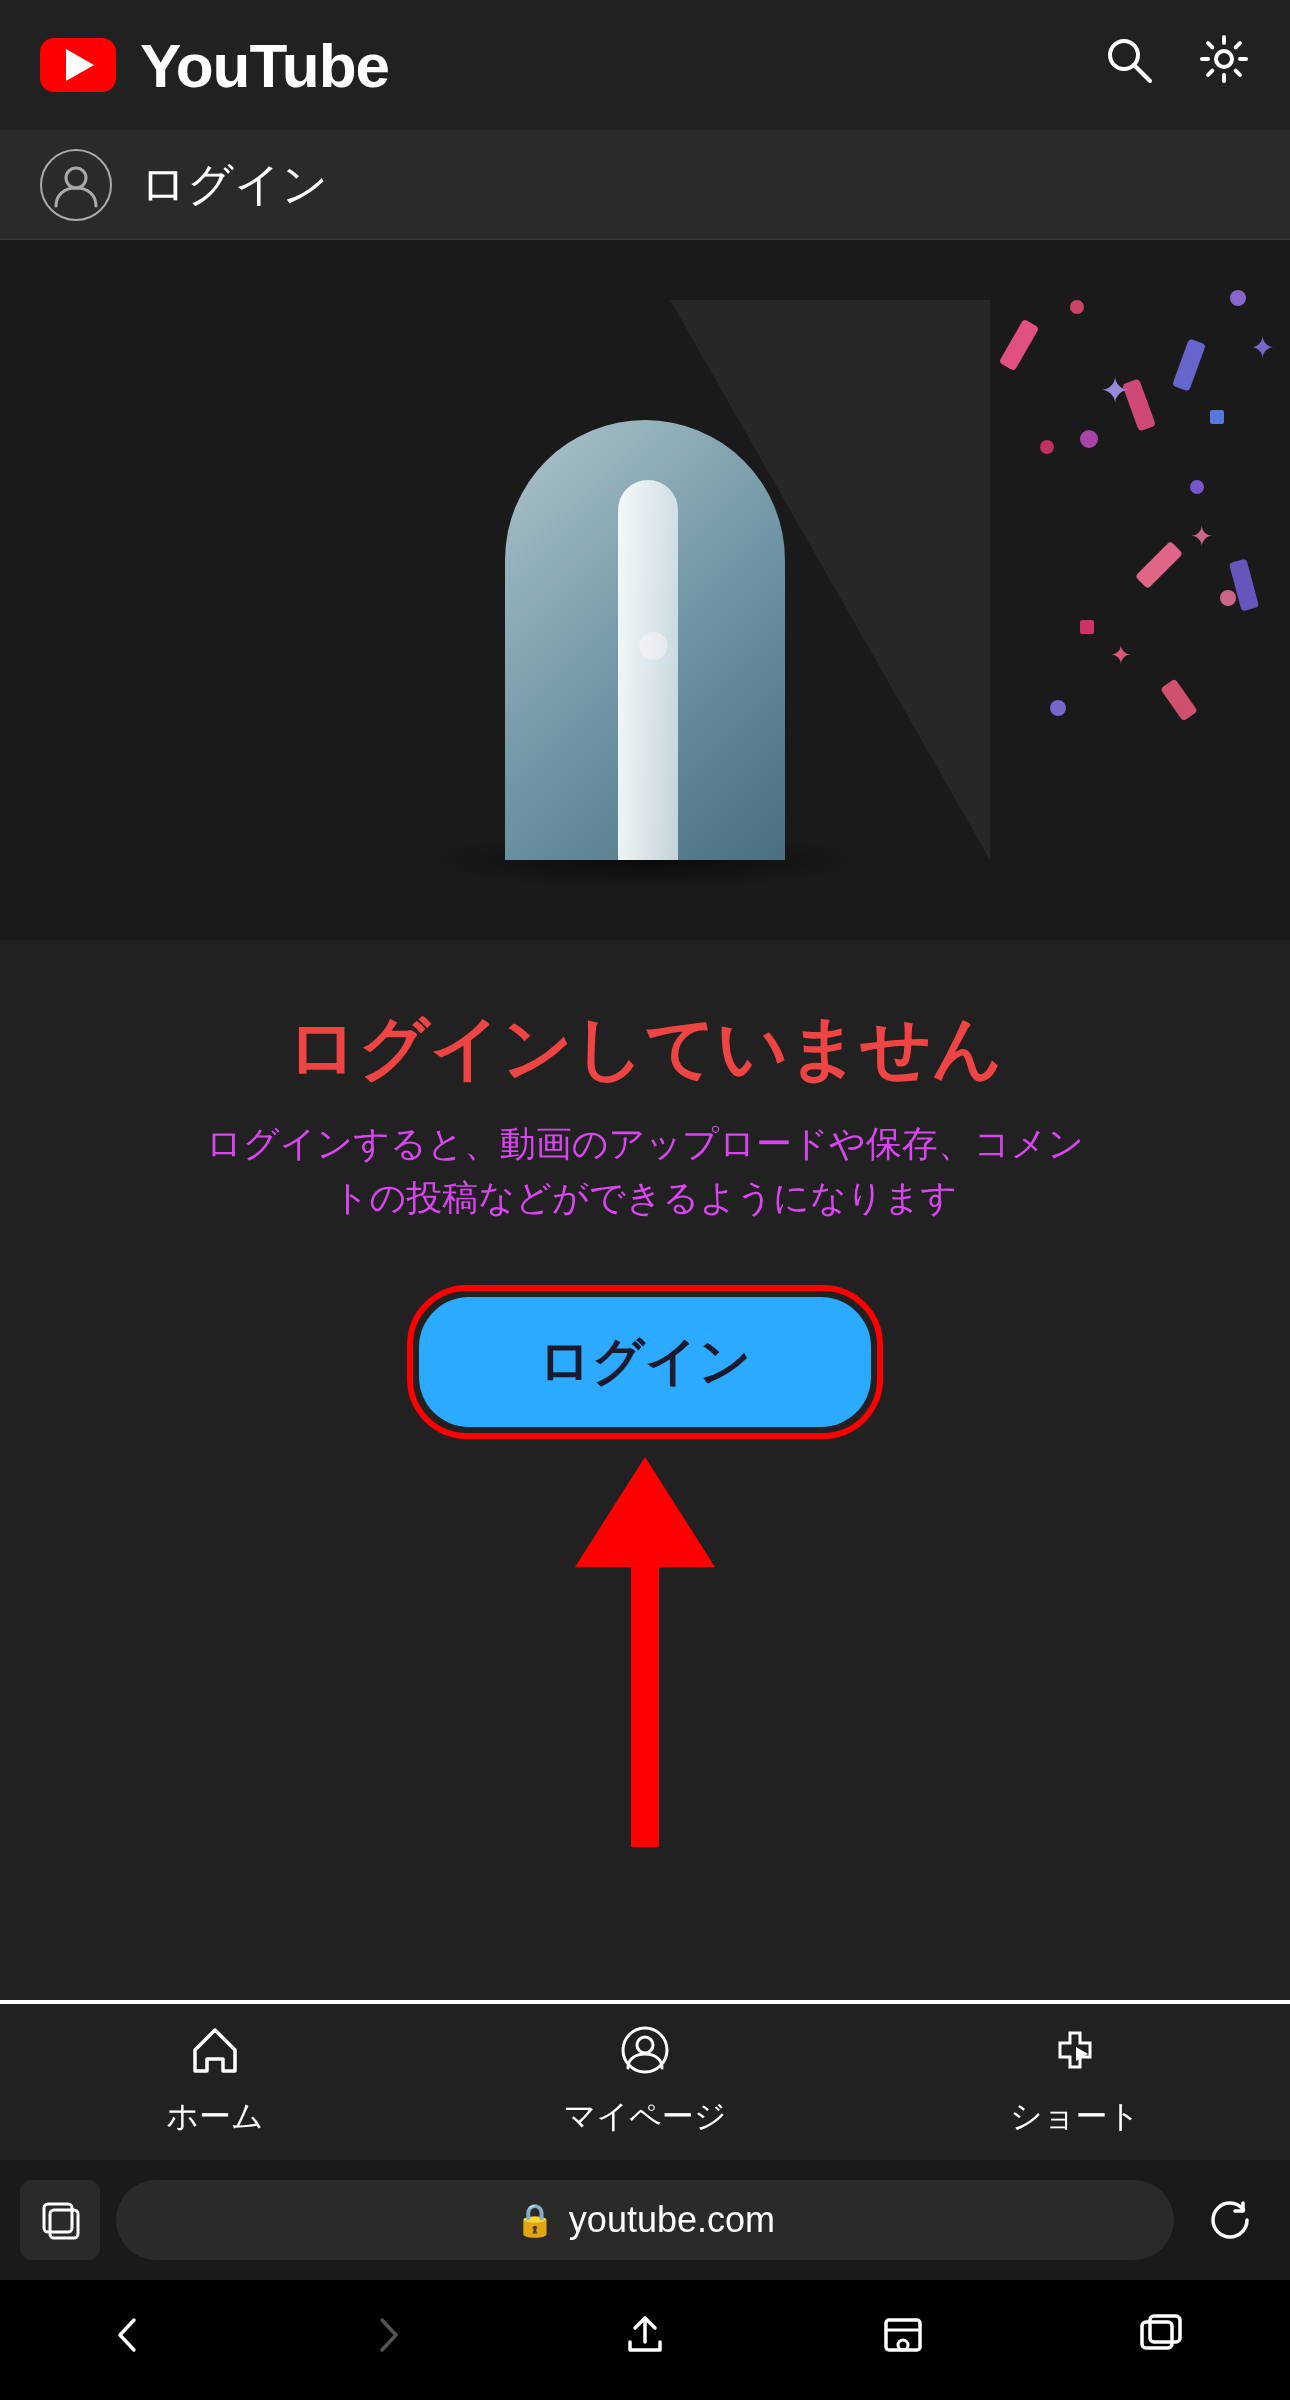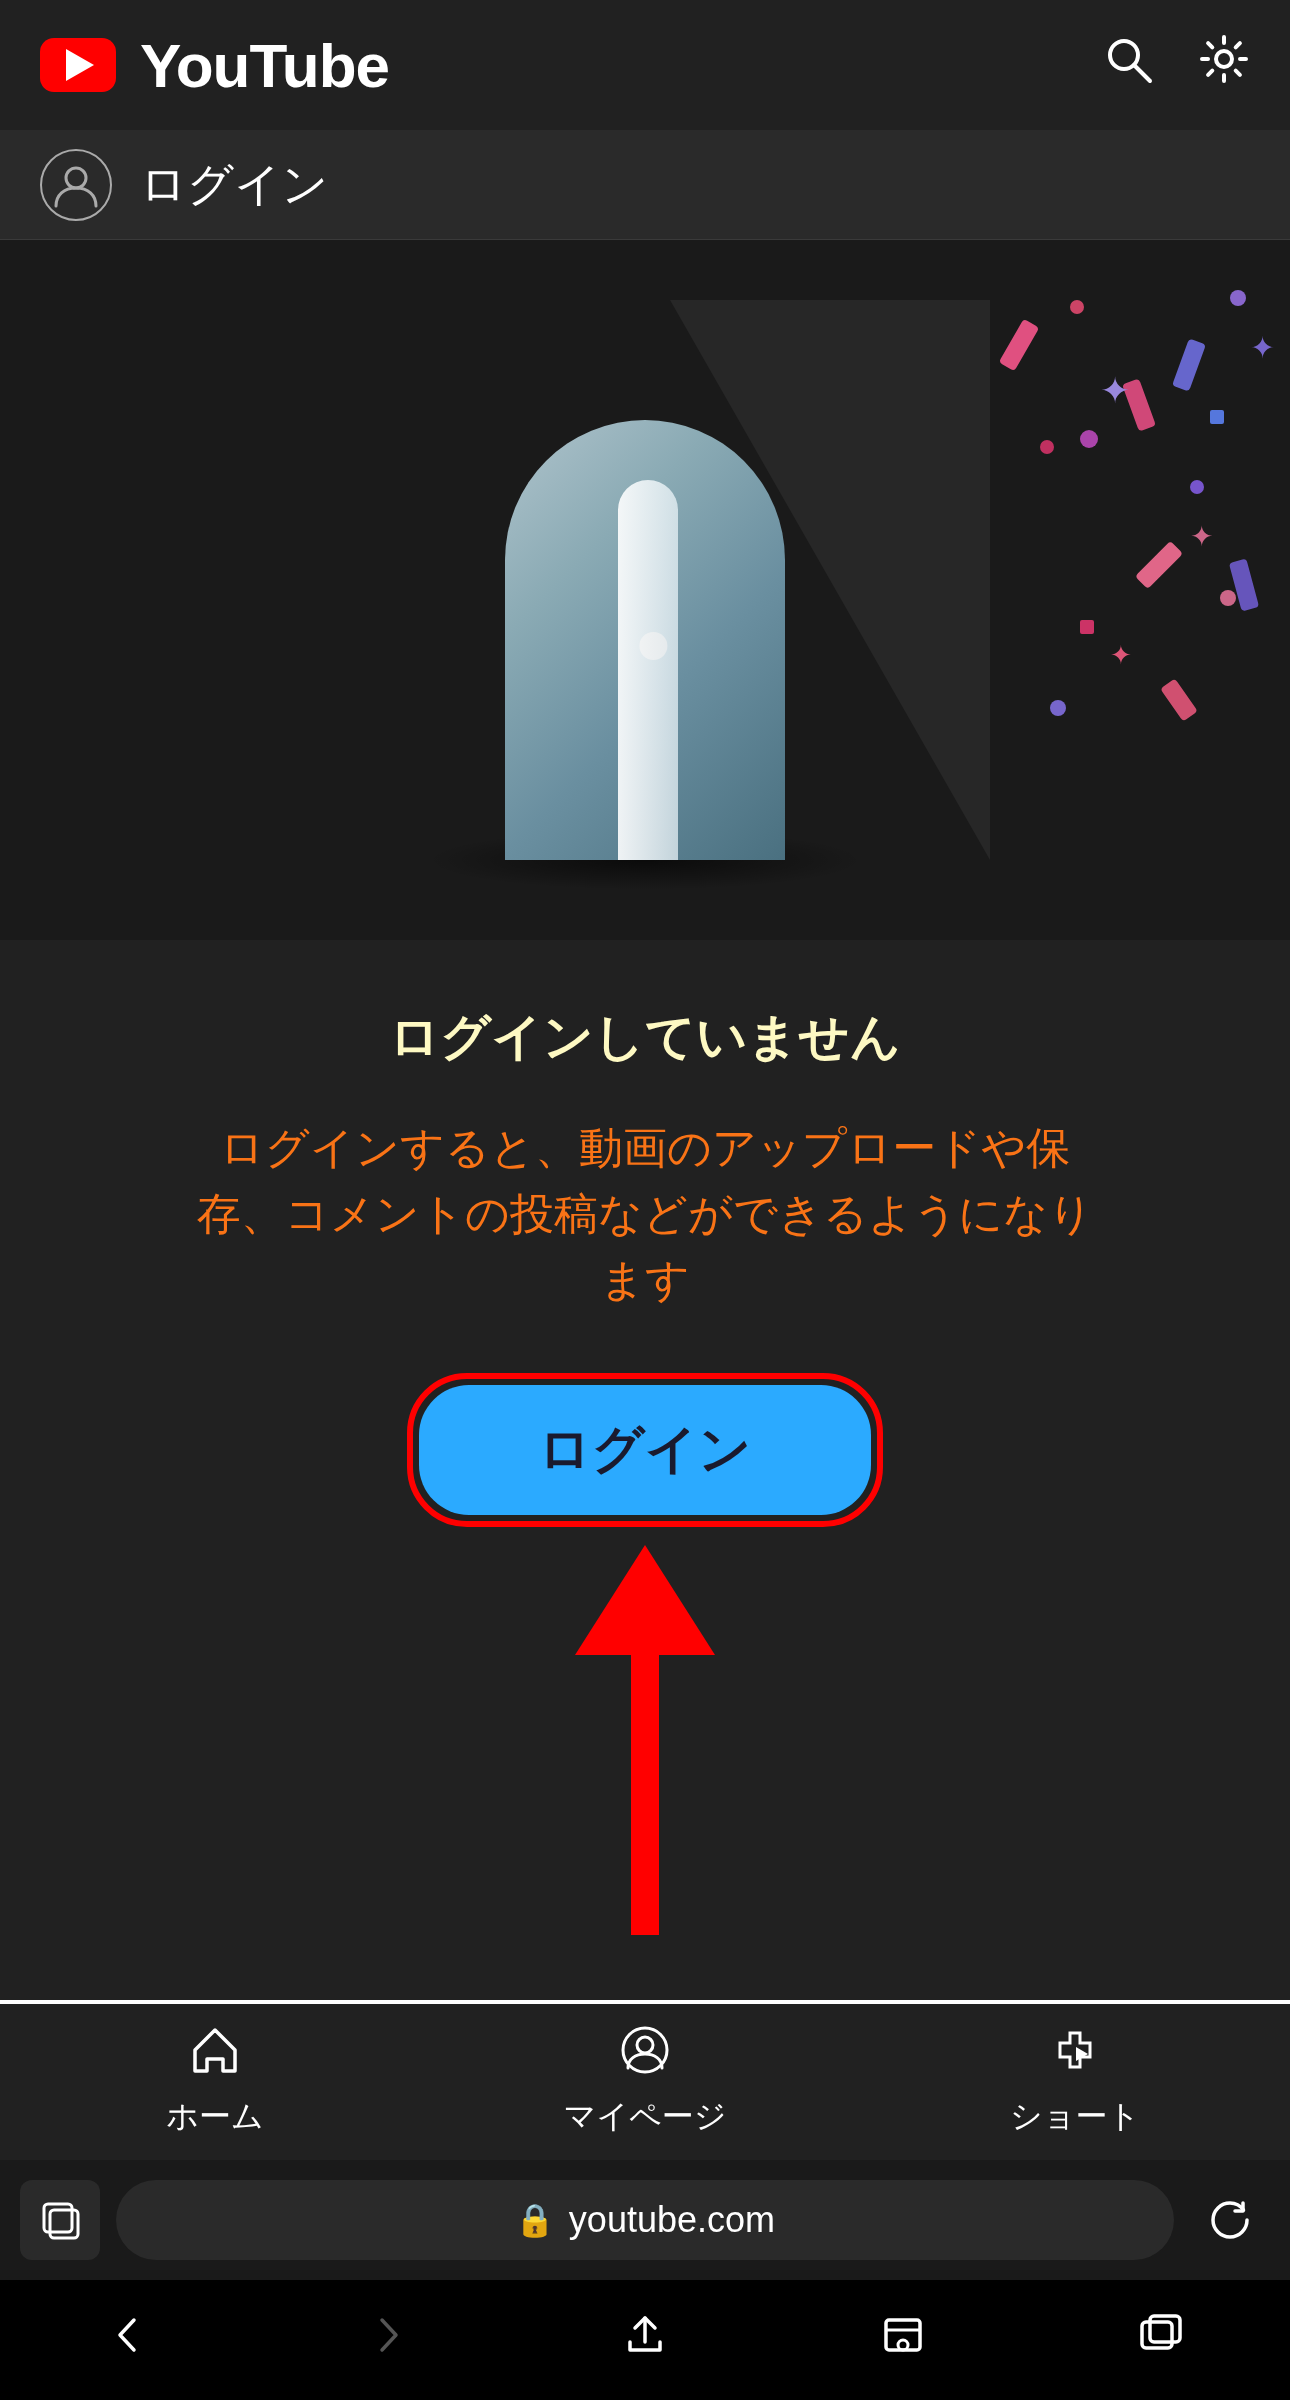--- a/index.html
+++ b/index.html
@@ -189,32 +189,31 @@
     .text-section {
       padding: 70px 60px 40px 60px;
       text-align: center;
       display: flex;
       flex-direction: column;
       align-items: center;
       gap: 30px;
     }
 
     .not-logged-in-title {
-      font-size: 50px;
+      font-size: 70px;
       font-weight: 700;
-      color: #fef9c3;
+      color: #ef4444;
       line-height: 1.1;
     }
 
     .not-logged-in-desc {
-      font-size: 44px;
-      color: #f97316;
+      font-size: 36px;
+      color: #d946ef;
       line-height: 1.5;
       max-width: 900px;
-      margin-top: 20px;
     }
 
     
     .login-btn-wrapper {
       position: relative;
       display: flex;
       flex-direction: column;
       align-items: center;
       margin-top: 20px;
     }

